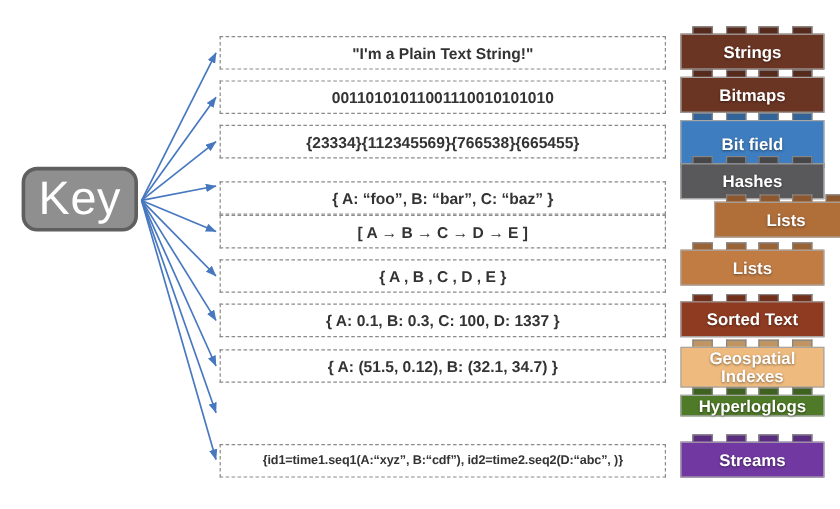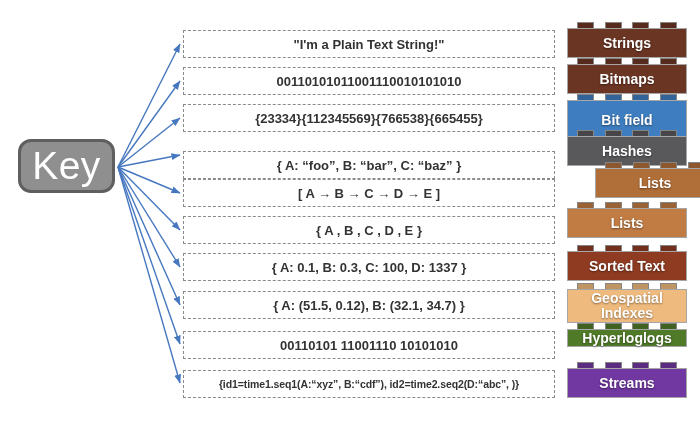--- a/index.html
+++ b/index.html
@@ -90,23 +90,20 @@
     </div>
   <div class="vbox" style="top:216px">
       <span class="vtext">{ A , B , C , D , E }</span>
     </div>
   <div class="vbox" style="top:253px">
       <span class="vtext">{ A: 0.1, B: 0.3, C: 100, D: 1337 }</span>
     </div>
   <div class="vbox" style="top:291px">
       <span class="vtext">{ A: (51.5, 0.12), B: (32.1, 34.7)  }</span>
     </div>
-  <div class="vbox" style="top:331px">
-      <span class="vtext">00110101 11001110 10101010</span>
-    </div>
   <div class="vbox small" style="top:370px">
       <span class="vtext">{id1=time1.seq1(A:“xyz”, B:“cdf”), id2=time2.seq2(D:“abc”, )}</span>
     </div>
 
   <div class="brick" style="top: 22px; --c: #6b3523;">
     <div class="studrow">
         <i class="stud"></i>
         <i class="stud"></i>
         <i class="stud"></i>
         <i class="stud"></i>

